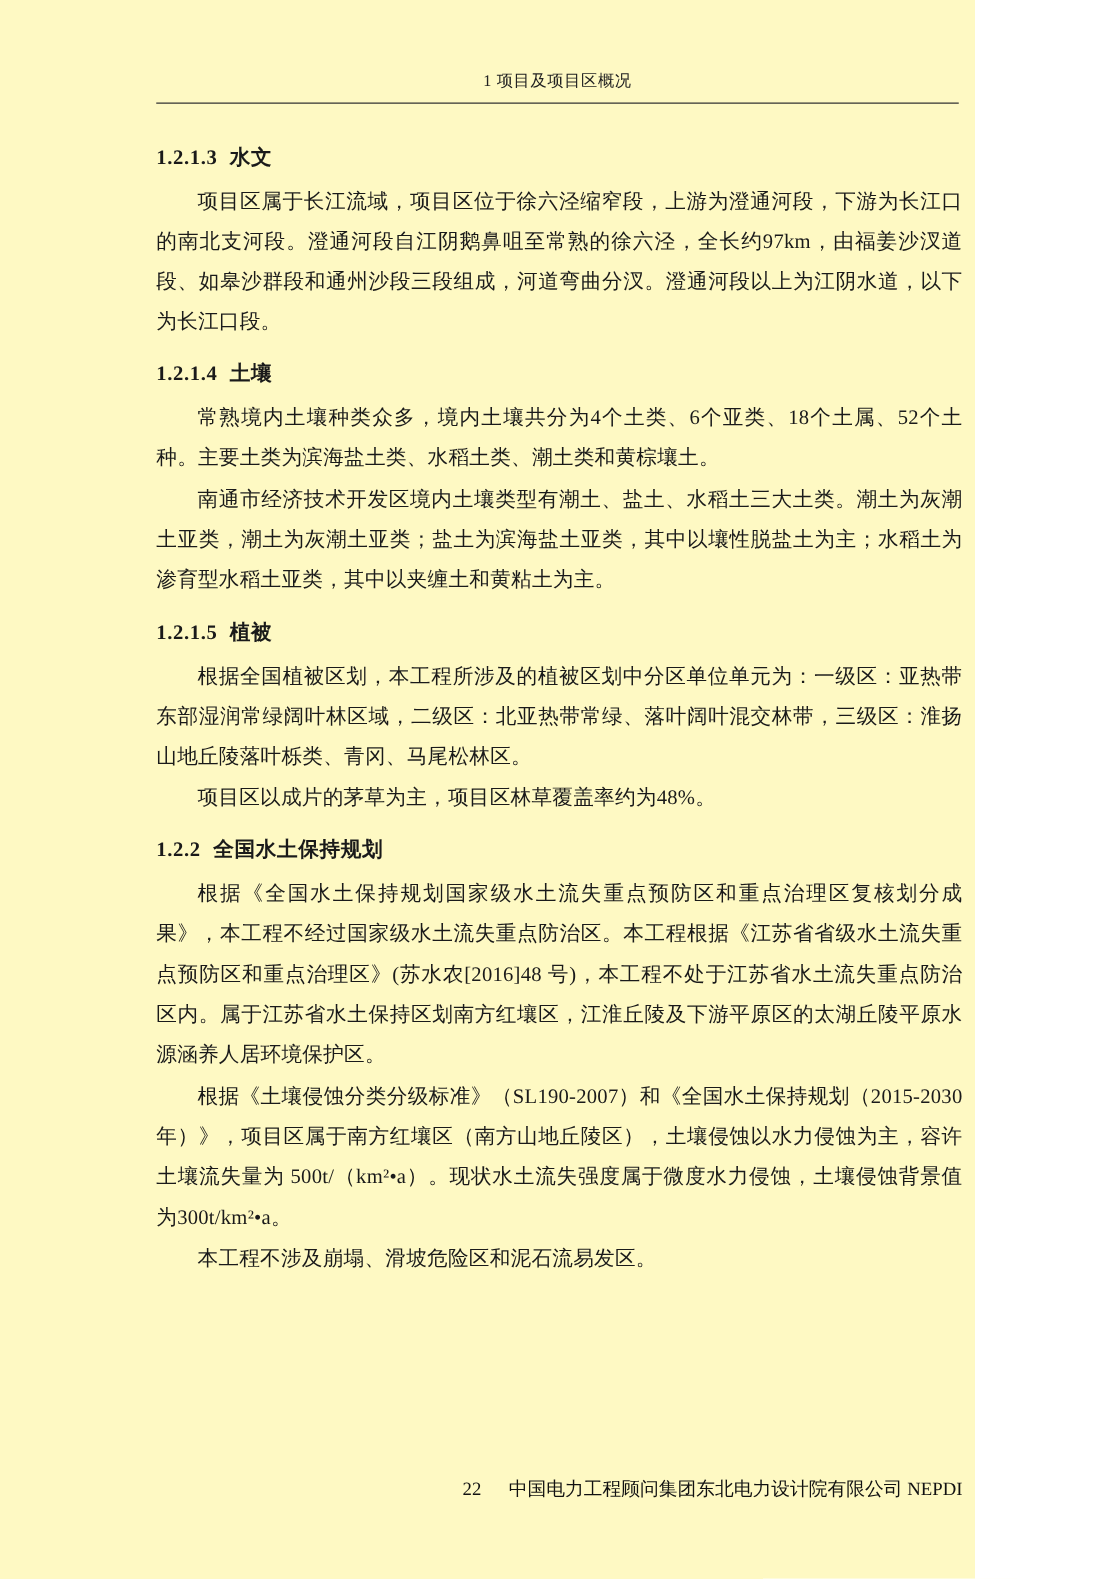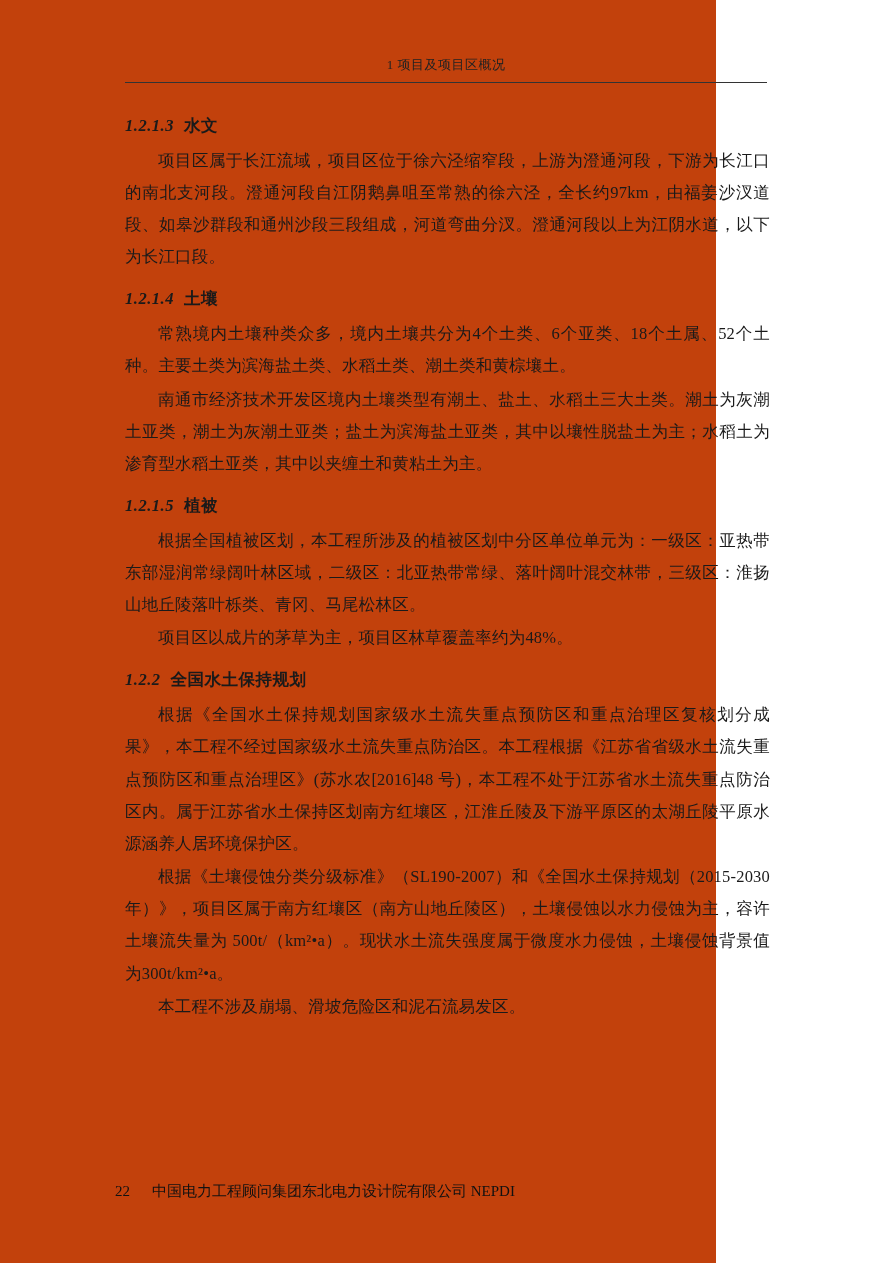--- a/index.html
+++ b/index.html
@@ -9,25 +9,25 @@
   }
   body {
     width: 892px;
     height: 1263px;
     font-family: "Liberation Serif", "DejaVu Serif", serif;
     color: #1a1a1a;
     position: relative;
   }
   .page {
     position: relative;
-    width: 716px;
+    width: 780px;
     height: 1263px;
     box-sizing: border-box;
     padding: 16px;
-    background: #c2410c;
+    background: #fef9c3;
   }
   .header {
     position: absolute;
     top: 56px;
     left: 125px;
     width: 642px;
     text-align: center;
     font-size: 13px;
     letter-spacing: 0.5px;
     color: #222;
@@ -49,38 +49,37 @@
   h2.heading {
     font-size: 16.5px;
     font-weight: bold;
     margin: 14px 0 6px 0;
     line-height: 1.5;
     letter-spacing: 0.5px;
     font-family: "Liberation Serif", "DejaVu Serif", serif;
   }
   h2.heading .num {
     margin-right: 10px;
-    font-style: italic;
   }
   p.para {
     font-size: 16.5px;
     line-height: 1.95;
     margin: 0 0 1px 0;
     text-align: justify;
     text-justify: inter-ideograph;
     text-indent: 2em;
     letter-spacing: 0.2px;
   }
   .footer {
     position: absolute;
     bottom: 62px;
-    left: 115px;
+    left: 125px;
     width: 645px;
     font-size: 15px;
-    text-align: left;
+    text-align: right;
     color: #111;
   }
   .footer .pageno {
     margin-right: 22px;
   }
 </style>
 </head>
 <body>
 
 <div class="page">

